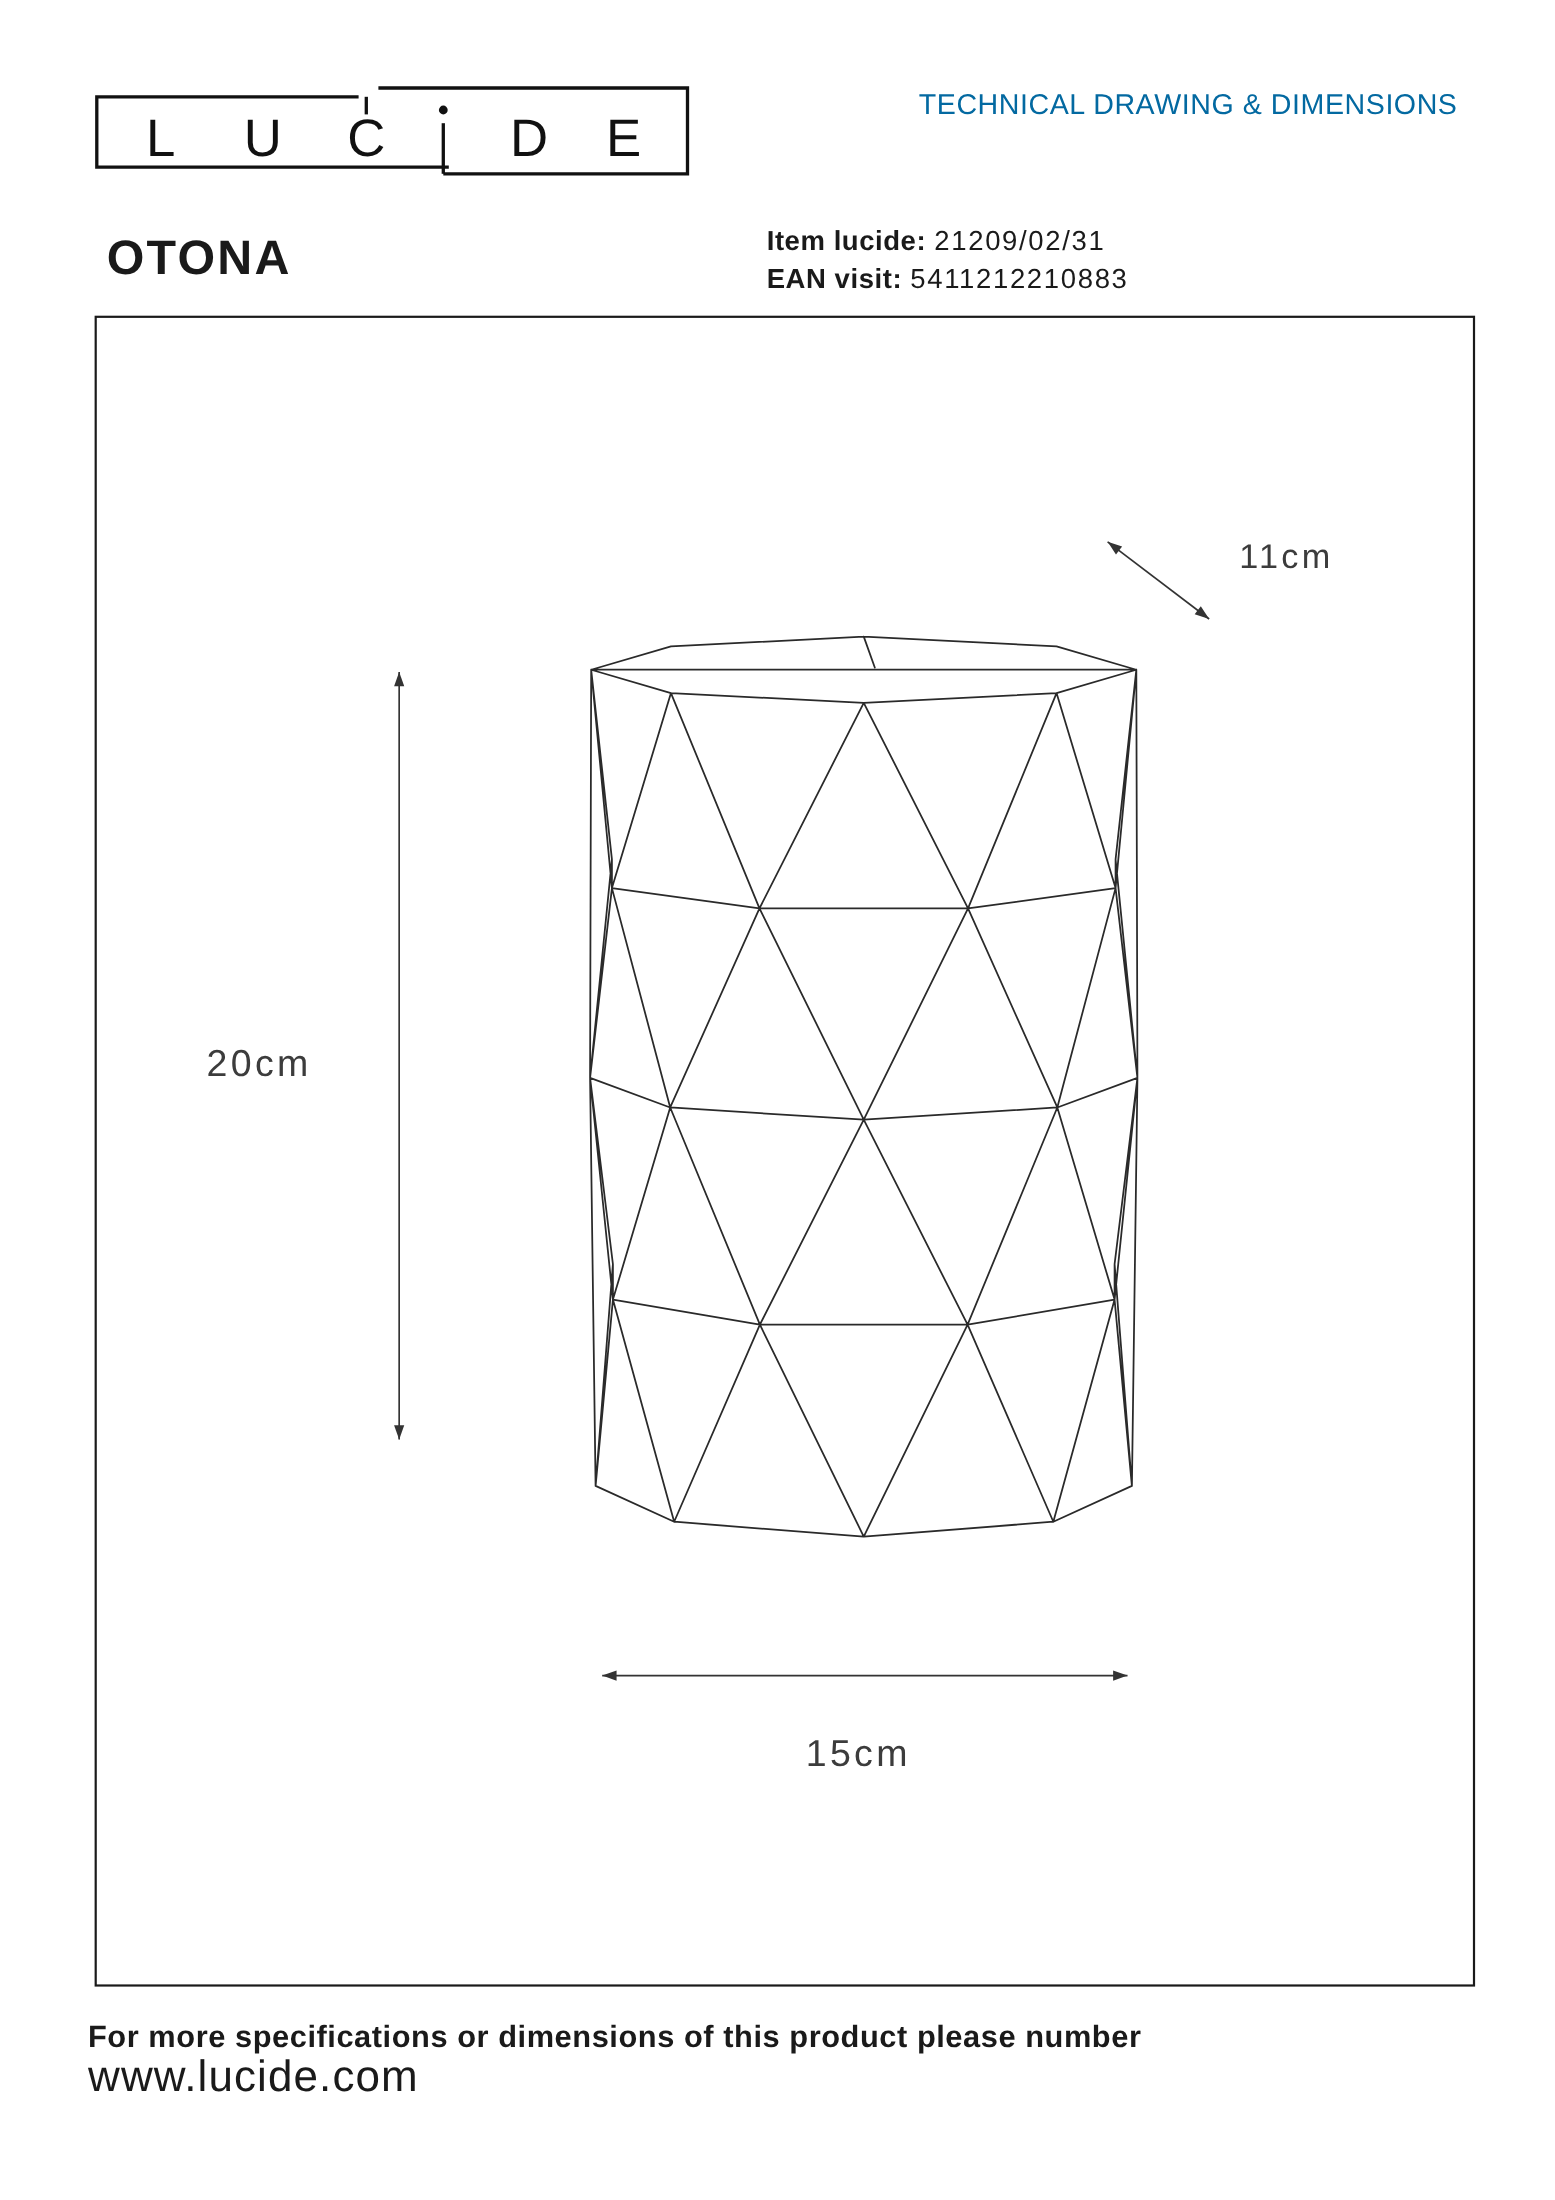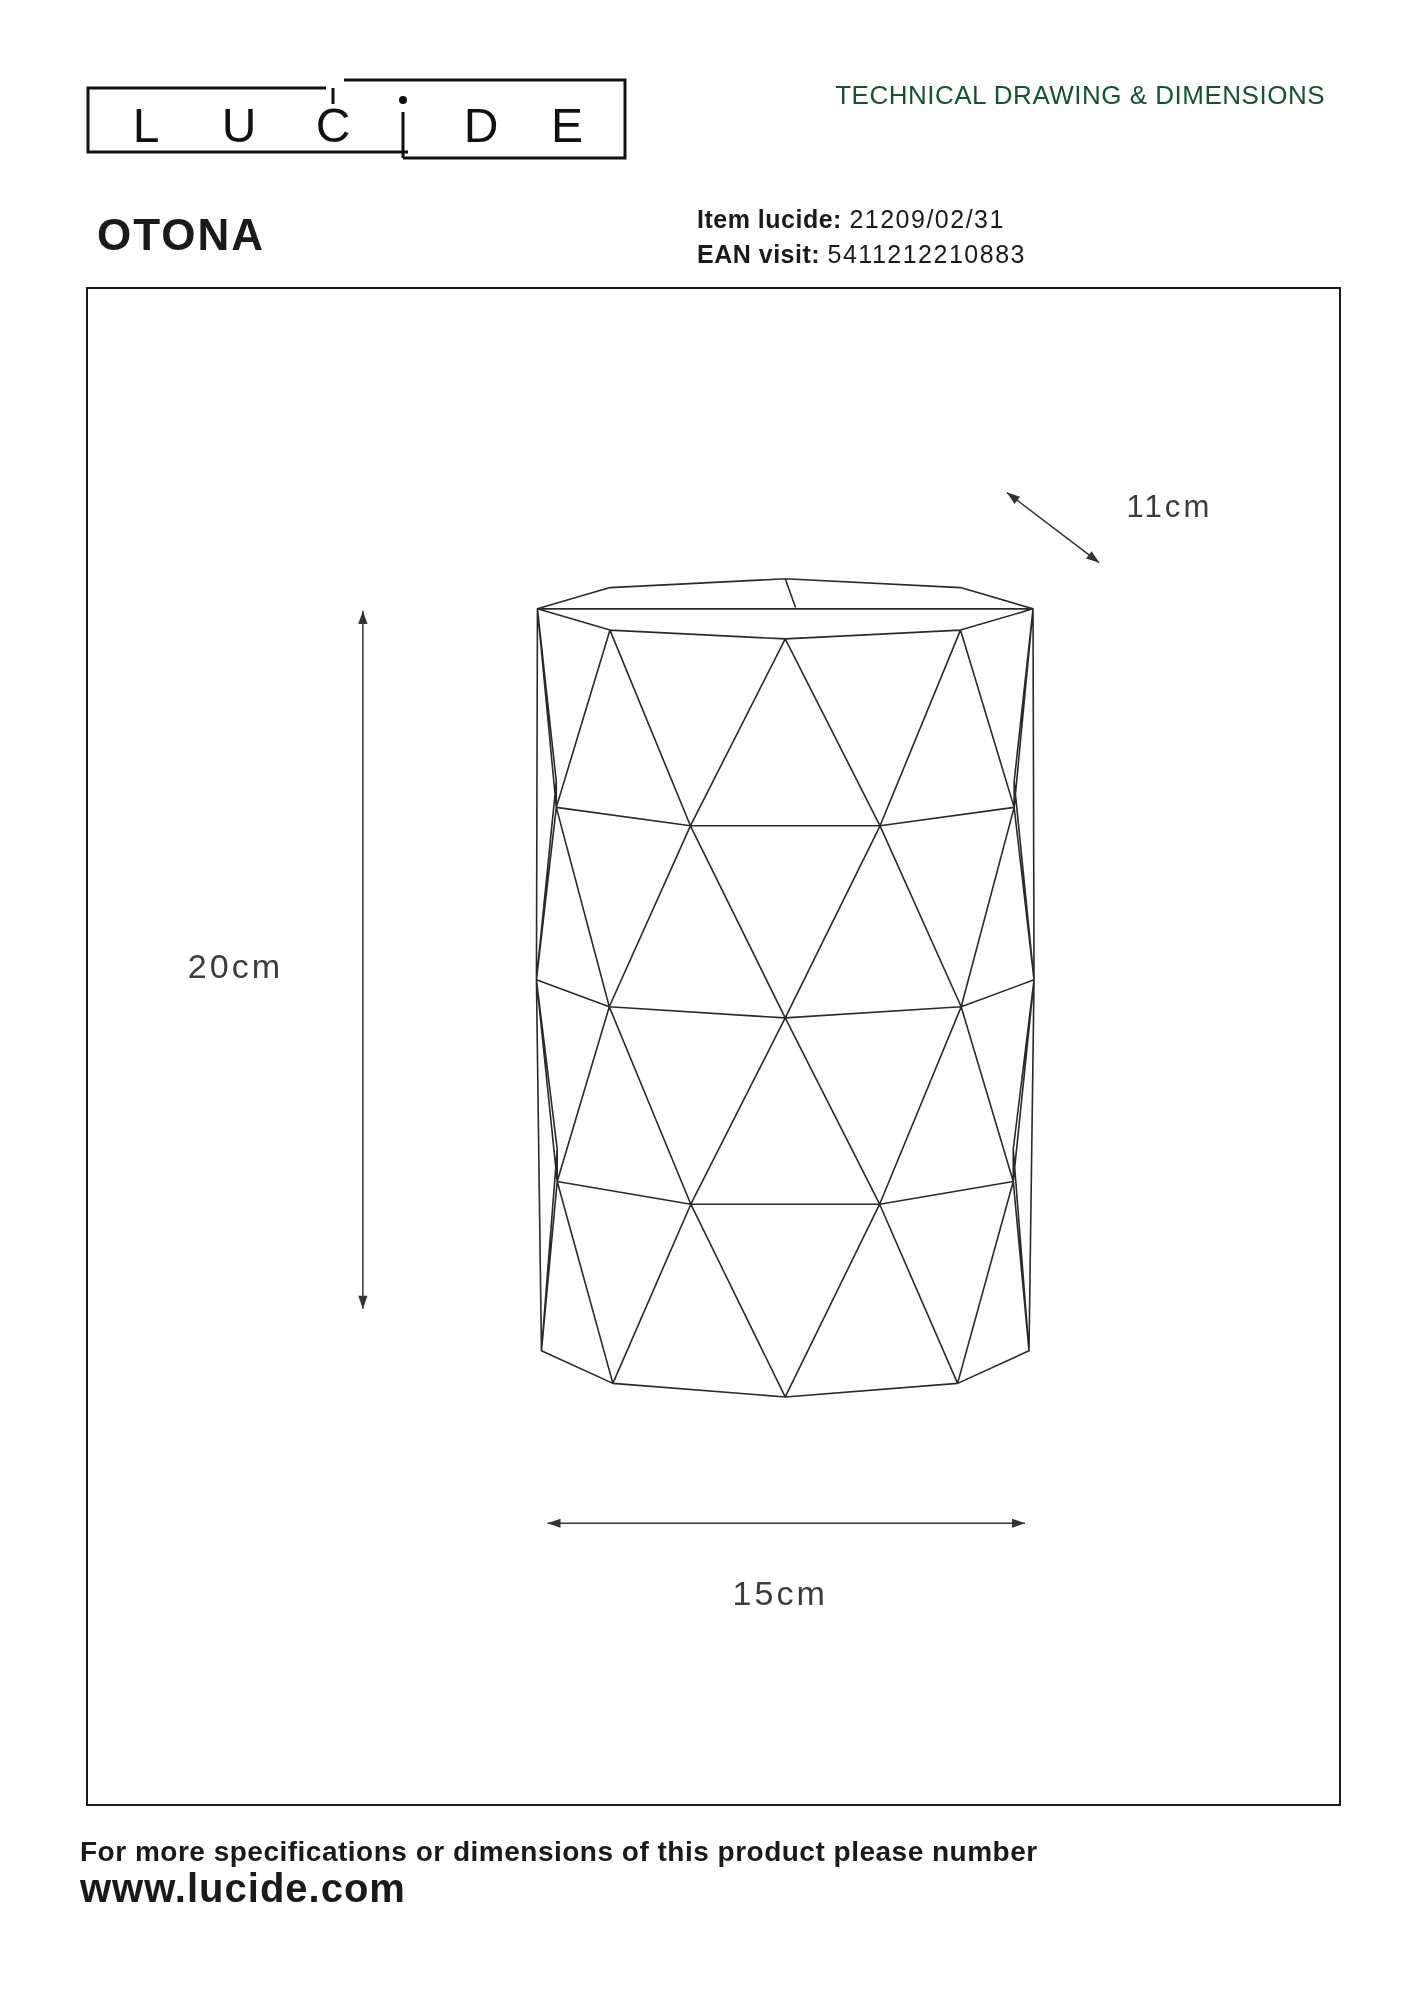--- a/index.html
+++ b/index.html
@@ -1,32 +1,32 @@
 <!DOCTYPE html>
 <html><head>
 <meta charset="utf-8">
 <style>
   html,body{margin:0;padding:0;background:#ffffff;}
   body{width:1414px;height:2000px;position:relative;overflow:hidden;
        font-family:"Liberation Sans",sans-serif;color:#1a1a1a;}
   .abs{position:absolute;}
   
-  .doc-title{top:80px;right:89px;font-size:26px;letter-spacing:0.5px;color:#14532d;text-align:center;}
+  .doc-title{top:80px;right:89px;font-size:26px;letter-spacing:0.5px;color:#0369a1;text-align:center;}
   
   .product-name{left:97px;top:210px;font-size:44px;font-weight:bold;letter-spacing:2px;}
   .info-block{left:697px;top:202px;font-size:25px;line-height:35px;letter-spacing:0.5px;}
   .info-block .lbl{font-weight:bold;}
   .info-block .val-b{font-weight:normal;letter-spacing:1.5px;}
   .info-block .val-r{font-weight:normal;letter-spacing:1.5px;}
   
   .draw-box{left:86px;top:287px;width:1251px;height:1515px;border:2px solid #1a1a1a;}
   .draw-box svg{position:absolute;left:0;top:0;width:100%;height:100%;}
   
   .footer-line{left:80px;top:1836px;font-size:28px;font-weight:bold;letter-spacing:0.5px;}
-  .footer-url{left:80px;top:1866px;font-size:40px;font-weight:bold;letter-spacing:1px;}
+  .footer-url{left:80px;top:1866px;font-size:40px;font-weight:normal;letter-spacing:1px;}
   .dim-label{font-family:"Liberation Sans",sans-serif;fill:#3c3c3c;}
 </style>
 </head>
 <body>
 
 <svg class="abs" style="left:0;top:0;width:700px;height:190px;" viewBox="0 0 700 190">
   <g stroke="#111" stroke-width="3" fill="none">
     <path d="M326,88 H88 V152 H408"></path>
     <path d="M333,88 V104"></path>
     <path d="M344,80 H625 V158 H403"></path>

